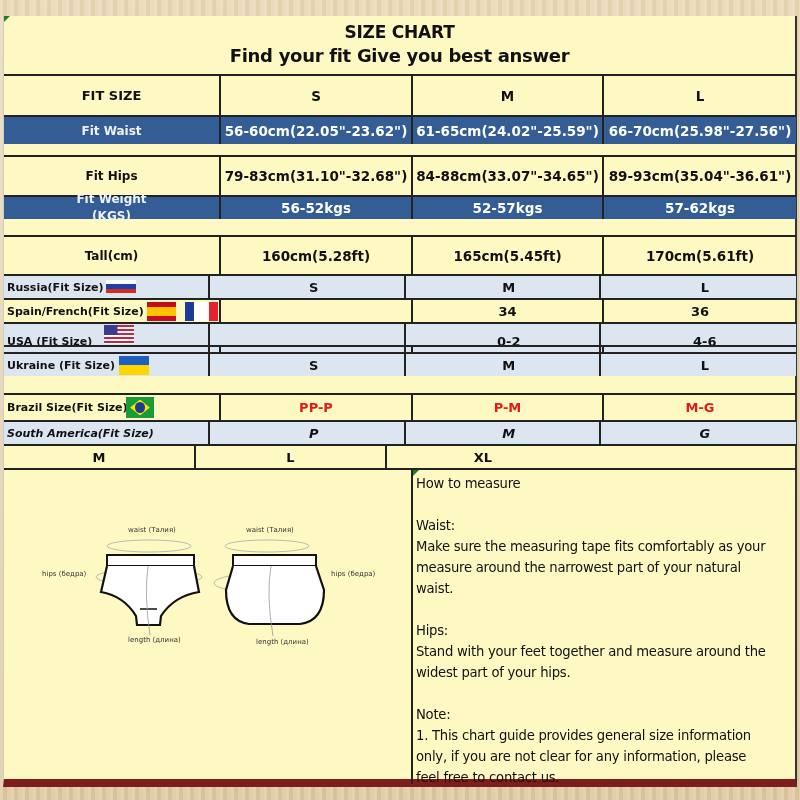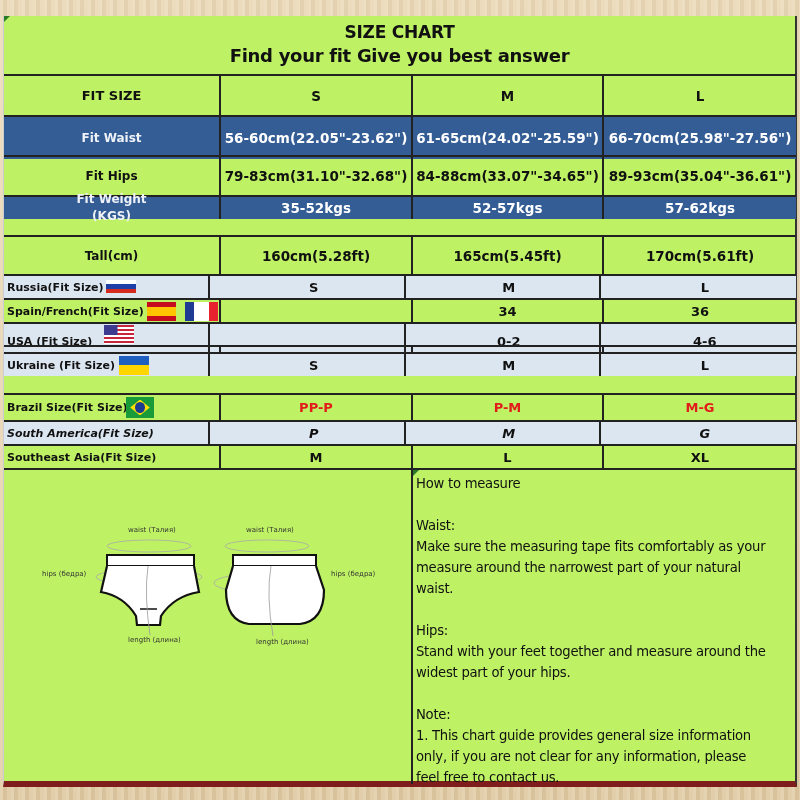--- a/index.html
+++ b/index.html
@@ -7,23 +7,23 @@
   body {
     background: #e6d2ad;
     background-image:
       repeating-linear-gradient(90deg, rgba(255,255,255,0.18) 0 3px, rgba(0,0,0,0.03) 3px 7px, rgba(255,255,255,0.1) 7px 11px),
       linear-gradient(180deg, #ead8b6, #dfc8a0);
     font-family: "DejaVu Sans", sans-serif;
     position: relative;
   }
   .sheet {
     position: absolute; left: 3px; top: 16px; width: 794px; height: 771px;
-    background: #bef264;
+    background: #fef9c3;
     border-right: 2px solid #333;
-    border-bottom: 6px solid #7f1d1d;
+    border-bottom: 8px solid #7f1d1d;
     border-left: 1px solid #ccc;
     padding-left: 11px;
   }
   .corner-mark {
     position: absolute; left: 0; top: 0; width: 0; height: 0;
     border-top: 6px solid #2a7a2a; border-right: 6px solid transparent;
   }
   .title-block { position: absolute; left: 0; top: 0; width: 100%; height: 58px; text-align: center; }
   .title { font-weight: bold; font-size: 17px; color: #111; margin-top: 6px; line-height: 20px; letter-spacing: -0.2px; }
   .subtitle { font-weight: bold; font-size: 18px; color: #111; line-height: 24px; margin-top: 2px; letter-spacing: -0.3px; }
@@ -83,40 +83,40 @@
 
   <div class="grid">
 
     <div class="row big" style="top:0;height:41px;">
       <div class="cell c0" style="font-size:13px;">FIT SIZE</div>
       <div class="cell c1">S</div>
       <div class="cell c2">M</div>
       <div class="cell c3">L</div>
     </div>
 
-    <div class="row big blue" style="top:41px;height:44px;">
+    <div class="row big blue" style="top:41px;height:29px;">
       <div class="cell c0">Fit Waist</div>
       <div class="cell c1">56-60cm(22.05"-23.62")</div>
       <div class="cell c2">61-65cm(24.02"-25.59")</div>
       <div class="cell c3">66-70cm(25.98"-27.56")</div>
     </div>
 
     <div class="row big" style="top:81px;height:40px;">
       <div class="cell c0">Fit Hips</div>
       <div class="cell c1">79-83cm(31.10"-32.68")</div>
       <div class="cell c2">84-88cm(33.07"-34.65")</div>
       <div class="cell c3">89-93cm(35.04"-36.61")</div>
     </div>
 
     <div class="row big blue" style="top:121px;height:24px;">
       <div class="cell c0 two-line">
         <span>Fit Weight</span>
         <span>(KGS)</span>
       </div>
-      <div class="cell c1">35-52kgs</div>
+      <div class="cell c1">56-52kgs</div>
       <div class="cell c2">52-57kgs</div>
       <div class="cell c3">57-62kgs</div>
     </div>
 
     <div class="row big" style="top:161px;height:39px;">
       <div class="cell c0">Tall(cm)</div>
       <div class="cell c1">160cm(5.28ft)</div>
       <div class="cell c2">165cm(5.45ft)</div>
       <div class="cell c3">170cm(5.61ft)</div>
     </div>
@@ -183,21 +183,20 @@
     </div>
 
     <div class="row small light" style="top:346px;height:24px;font-style:italic;">
       <div class="cell c0">South America(Fit Size)</div>
       <div class="cell c1">P</div>
       <div class="cell c2">M</div>
       <div class="cell c3">G</div>
     </div>
 
     <div class="row small" style="top:370px;height:24px;">
-      <div class="cell c0">Southeast Asia(Fit Size)</div>
       <div class="cell c1">M</div>
       <div class="cell c2">L</div>
       <div class="cell c3">XL</div>
     </div>
   </div>
 
   <div class="bottom">
     <div class="diagram">
       <svg width="409" height="316" viewBox="0 0 409 316">
 

